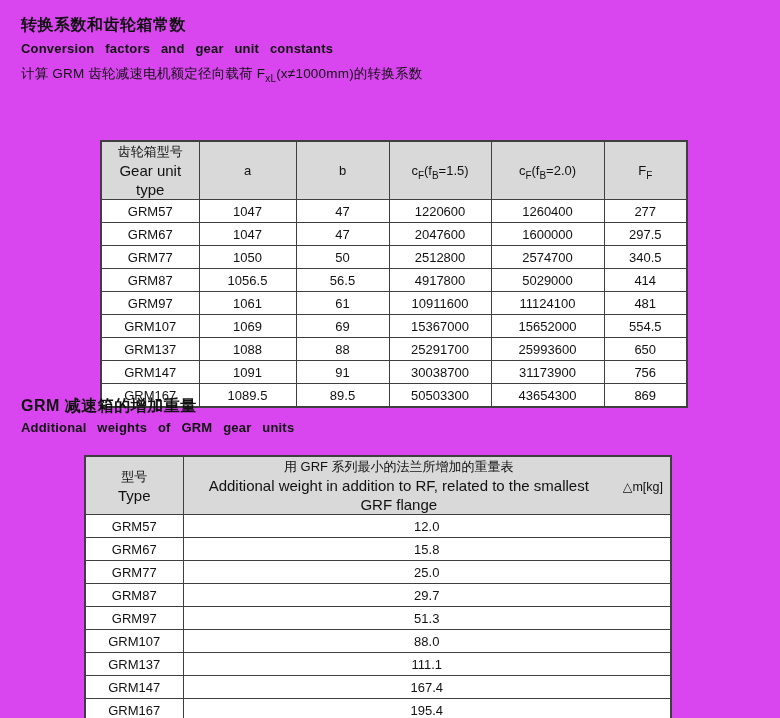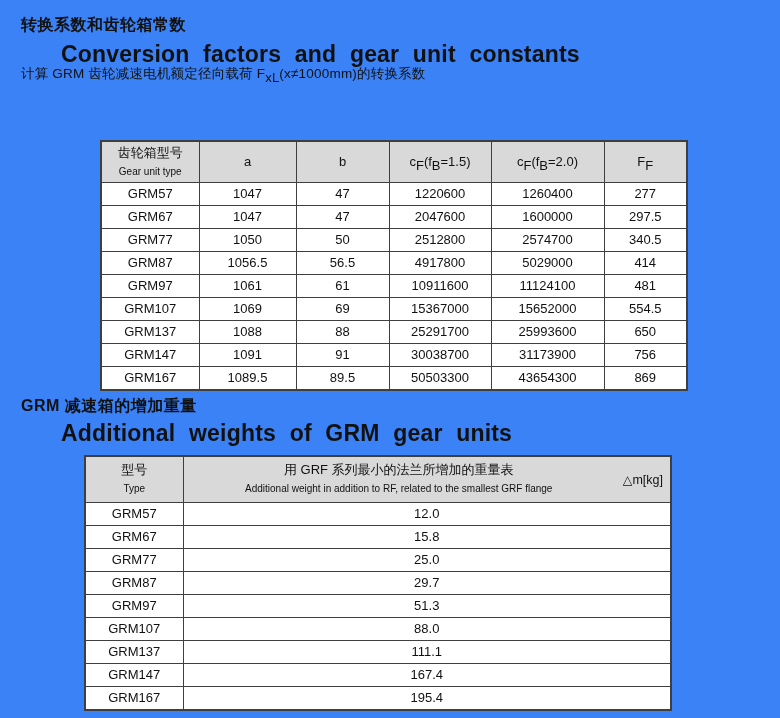--- a/index.html
+++ b/index.html
@@ -1,47 +1,47 @@
 <!DOCTYPE html>
 <html><head>
 <meta charset="utf-8">
 <style>
   html,body { margin:0; padding:0; background:#ffffff; }
   .page {
-    position:relative; width:780px; height:718px; background:#3b82f6;
+    position:relative; width:780px; height:718px; background:#d946ef;
     font-family:"Liberation Sans","DejaVu Sans",sans-serif; color:#111;
     overflow:hidden;
   }
   .abs { position:absolute; }
 
   .title-zh { font-weight:bold; font-size:16px; letter-spacing:0.5px; white-space:nowrap; }
-  .title-en { font-weight:bold; font-size:23px; word-spacing:7px; letter-spacing:0.2px; white-space:nowrap;margin-left:40px; }
+  .title-en { font-weight:bold; font-size:13px; word-spacing:7px; letter-spacing:0.2px; white-space:nowrap; }
   .intro-zh { font-size:13.5px; white-space:nowrap; letter-spacing:0.2px; }
   .intro-en { font-size:13.5px; line-height:20.5px; text-align:justify; word-spacing:3.5px; }
 
-  sub { font-size:13px; line-height:0; }
+  sub { font-size:10px; line-height:0; }
 
   table.tbl {
     border-collapse:collapse; table-layout:fixed; font-size:13px;
     border:2px solid #3f3f3f;
   }
   .tbl th, .tbl td {
     border:1px solid #3f3f3f; text-align:center; vertical-align:middle;
     padding:0 2px; font-weight:normal; color:#111;
   }
   .tbl thead th { background:#d9d9d9; }
   .tbl tbody td { height:22px; background:#ffffff; }
 
   #table1 { width:586px; }
   #table1 thead tr { height:41px; }
   #table2 { width:586px; }
   #table2 thead tr { height:46px; }
 
   .hdr-line { display:block; line-height:19px; font-size:13px; }
-  .hdr-line-en { display:block; line-height:19px; font-size:10px; }
+  .hdr-line-en { display:block; line-height:19px; font-size:15px; }
 
   .hdr2-main { position:relative; }
   .hdr2-lines { display:block; padding:0 66px 0 10px; }
   .hdr2-unit {
     position:absolute; right:7px; top:50%; transform:translateY(-50%);
     font-size:12.5px; white-space:nowrap;
   }
 </style>
 </head>
 <body>

